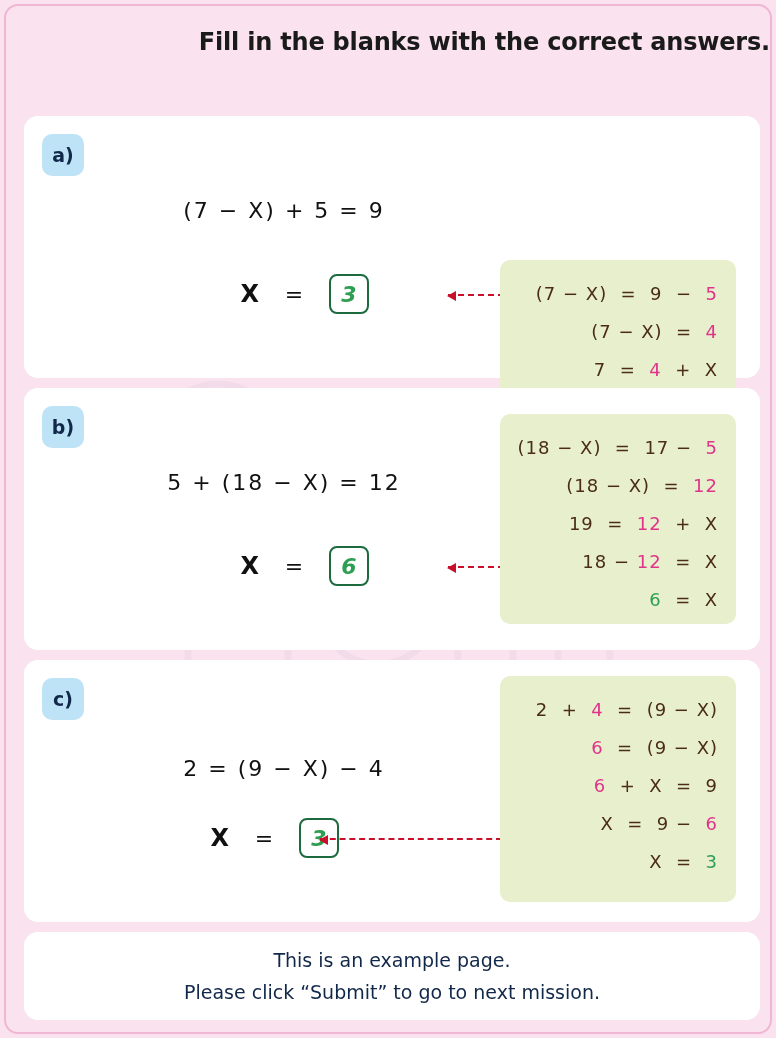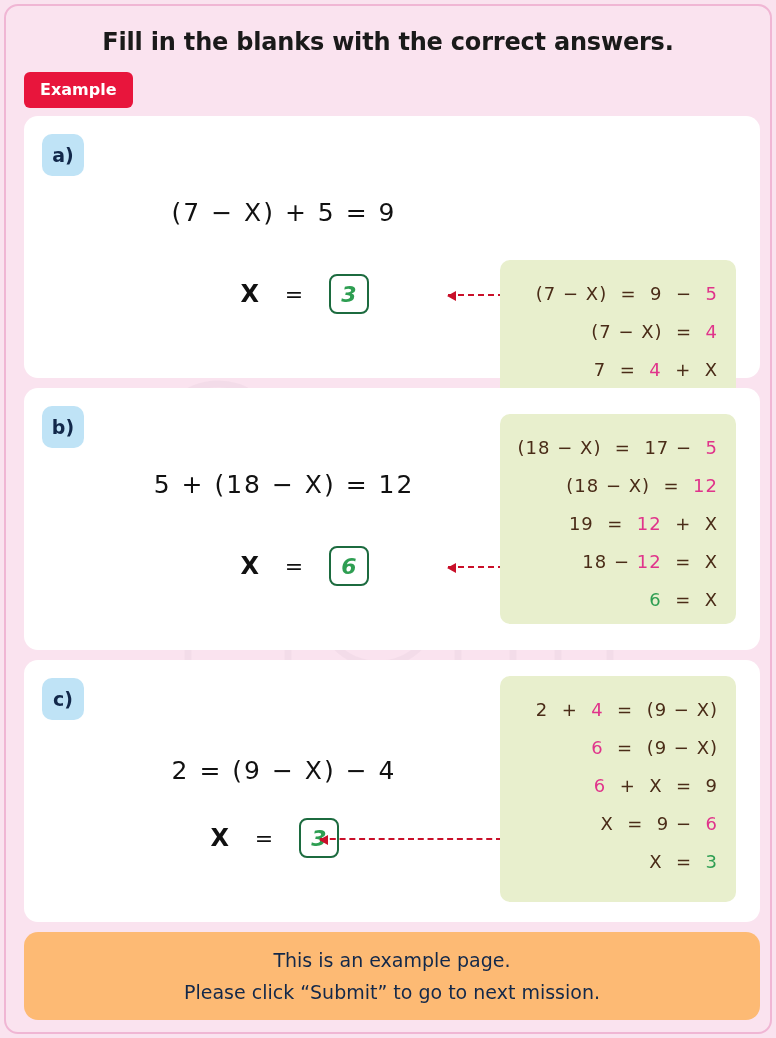--- a/index.html
+++ b/index.html
@@ -23,21 +23,21 @@
     background: #fae3ef;
     border: 2px solid #f0b6d4;
     border-radius: 14px;
     box-sizing: border-box;
   }
   .title {
     position: absolute;
     top: 22px;
     left: 0;
     width: 100%;
-    text-align: center;
+    text-align: right;
     font-size: 24px;
     font-weight: bold;
     color: #1a1a1a;
     letter-spacing: -0.2px;
   }
   .example-badge {
     position: absolute;
     left: 18px;
     top: 66px;
     background: #e8153c;
@@ -83,21 +83,21 @@
     font-weight: bold;
     display: flex;
     align-items: center;
     justify-content: center;
   }
   .equation {
     position: absolute;
     left: 60px;
     width: 400px;
     text-align: center;
-    font-size: 25px;
+    font-size: 22px;
     color: #111111;
     letter-spacing: 2px;
   }
   .eq-main { top: 82px; }
   .answer-row {
     position: absolute;
     left: 60px;
     width: 400px;
     top: 158px;
     display: flex;
@@ -169,41 +169,40 @@
   .tk-pink { color: #e0348b; }
   .tk-green { color: #2e9e52; }
   .tk-dark { color: #4a2c18; }
 
   .footer {
     position: absolute;
     left: 18px;
     top: 926px;
     width: 736px;
     height: 88px;
-    background: #fdba74;
+    background: #ffffff;
     border-radius: 14px;
     display: flex;
     flex-direction: column;
     align-items: center;
     justify-content: center;
     gap: 10px;
   }
   .footer-line {
     font-size: 19px;
     color: #12284a;
   }
 </style>
 </head>
 <body>
 
 <div class="page">
 
   <div class="title">Fill in the blanks with the correct answers.</div>
 
-  <div class="example-badge">Example</div>
 
   <svg class="watermark" viewBox="0 0 520 300">
     <g fill="none" stroke="#eed7e4" stroke-width="7">
       <ellipse cx="90" cy="70" rx="62" ry="62"></ellipse>
       <path d="M120 105 L152 140"></path>
       <path d="M175 20 L175 95 Q175 130 215 130 Q253 130 253 95 L253 20"></path>
       <path d="M285 20 L360 20 L285 125 L365 125"></path>
       <path d="M395 20 L395 128"></path>
       <circle cx="395" cy="0" r="5" fill="#eed7e4"></circle>
       <path d="M425 20 L425 128"></path>

